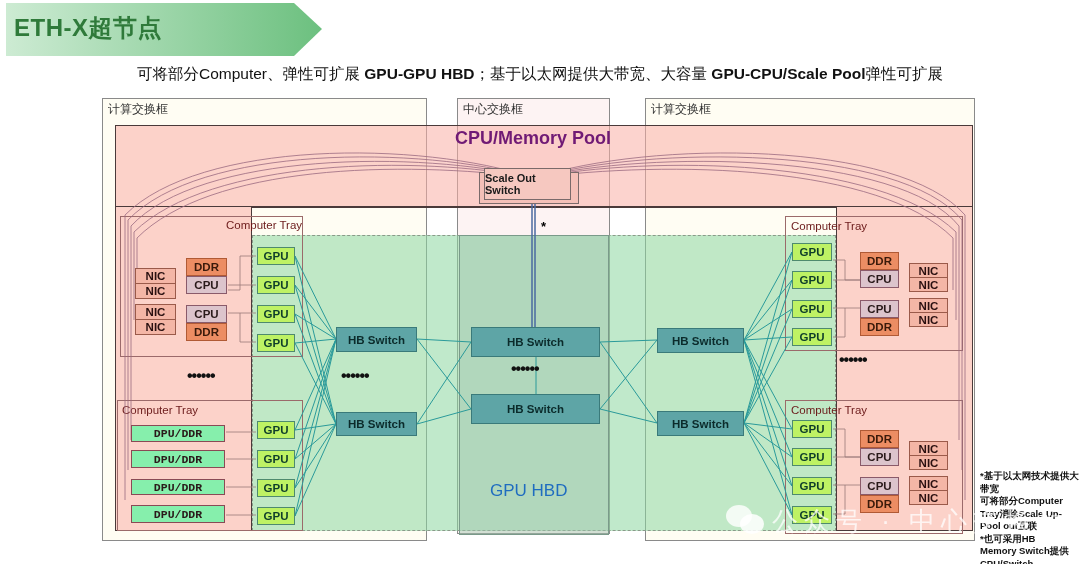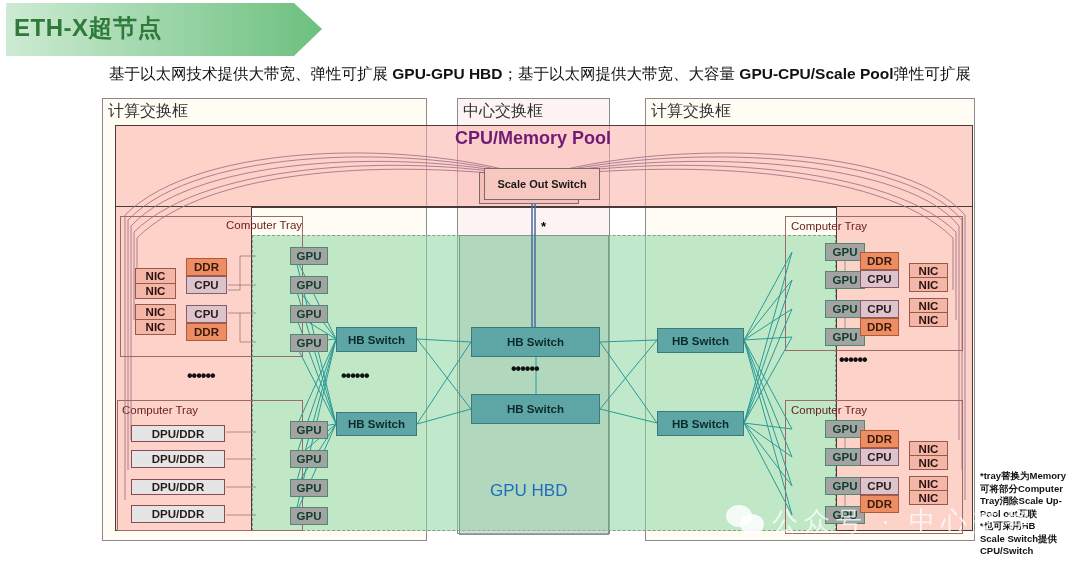--- a/index.html
+++ b/index.html
@@ -3,33 +3,33 @@
 <meta charset="utf-8">
 <style>
   html,body{margin:0;padding:0;}
   body{width:1080px;height:564px;background:#ffffff;position:relative;overflow:hidden;font-family:"Liberation Sans","DejaVu Sans",sans-serif;}
   .abs{position:absolute;box-sizing:border-box;}
   .banner{left:6px;top:3px;width:316px;height:53px;}
   .banner-title{left:14px;top:12px;font-size:24px;font-weight:bold;color:#2f7a3a;letter-spacing:0.5px;}
   .subtitle{left:0;top:64px;width:1080px;text-align:center;font-size:15.5px;color:#111;font-weight:normal;}
   .subtitle b{font-weight:bold;}
   .frame{border:1.5px solid #8a8a8a;}
-  .frame-label{font-size:16px;color:#333;}
+  .frame-label{font-size:12px;color:#333;}
   .pool{border:1.5px solid #4a3a3a;background:rgba(250,175,165,0.55);}
   .pool-title{font-size:18px;font-weight:bold;color:#701a75;}
   .hbd{border:1px dashed #8a9a8a;background:rgba(140,215,160,0.55);}
   .hbd-title{font-size:17px;font-weight:normal;color:#1f6cc0;}
   .tray{border:1px solid #9b6a6a;}
   .tray-label{font-size:11.5px;color:#6b1a1a;}
   .box{display:flex;align-items:center;justify-content:center;font-size:11.5px;font-weight:bold;color:#1a1a1a;border:1px solid #7a5a5a;}
-  .gpu{background:#a3a3a3;border:1px solid #4e8a6e;color:#0e3d2a;margin-left:33px;}
+  .gpu{background:#bef264;border:1px solid #4e8a6e;color:#0e3d2a;}
   .ddr{background:#ec8d63;border:1px solid #b05a35;color:#3a1a0a;}
   .cpu{background:#dcc4cc;border:1px solid #8a5a6a;color:#2a1a1a;}
   .nic{background:#f4b6a6;border:1px solid #9a5a4a;color:#2a1010;}
-  .dpu{background:#e5e5e5;border:1px solid #8a4a55;color:#2a1a1a;}
+  .dpu{background:#86efac;border:1px solid #8a4a55;color:#2a1a1a;font-family:Liberation Mono, monospace;}
   .hbsw{background:#5ea5a6;border:1px solid #3a7a7a;color:#0b2b2b;font-size:11.5px;}
   .dots{font-size:16px;font-weight:bold;color:#111;letter-spacing:-1px;}
   .note{font-size:9.5px;line-height:12.5px;color:#111;font-weight:bold;}
   .watermark{font-size:26px;color:rgba(255,255,255,0.75);letter-spacing:6px;}
   svg{position:absolute;left:0;top:0;}
 </style>
 </head>
 <body>
 
 <svg class="abs banner" width="316" height="53" viewBox="0 0 316 53" style="left:6px;top:3px;">
@@ -37,21 +37,21 @@
     <linearGradient id="bg" x1="0" x2="1" y1="0" y2="0">
       <stop offset="0" stop-color="#cdebd3"></stop>
       <stop offset="1" stop-color="#6cc07f"></stop>
     </linearGradient>
   </defs>
   <polygon points="0,0 288,0 316,26 288,53 0,53" fill="url(#bg)"></polygon>
 </svg>
 <div class="abs banner-title">ETH-X超节点</div>
 
 <div class="abs subtitle">
-  <span>基于以太网技术提供大带宽、弹性可扩展 </span><b>GPU-GPU HBD</b><span>；基于以太网提供大带宽、大容量 </span><b>GPU-CPU/Scale Pool</b><span>弹性可扩展</span>
+  <span>可将部分Computer、弹性可扩展 </span><b>GPU-GPU HBD</b><span>；基于以太网提供大带宽、大容量 </span><b>GPU-CPU/Scale Pool</b><span>弹性可扩展</span>
 </div>
 
 <div class="abs frame" style="left:102px;top:98px;width:325px;height:443px;background:#fffdf3;"></div>
 <div class="abs frame-label" style="left:108px;top:101px;">计算交换框</div>
 
 <div class="abs frame" style="left:457px;top:98px;width:153px;height:436px;background:#fdf3f3;"></div>
 <div class="abs frame-label" style="left:463px;top:101px;">中心交换框</div>
 
 <div class="abs frame" style="left:645px;top:98px;width:330px;height:443px;background:#fffdf3;"></div>
 <div class="abs frame-label" style="left:651px;top:101px;">计算交换框</div>
@@ -150,21 +150,21 @@
     <path d="M833,308 L860,308"></path>
     <path d="M833,337 L845,337 L845,308"></path>
     <path d="M833,429 L845,429 L845,457 L860,457"></path>
     <path d="M833,457 L860,457"></path>
     <path d="M833,485 L860,485"></path>
     <path d="M833,514 L845,514 L845,485"></path>
   </g>
 </svg>
 
 <div class="abs" style="left:479px;top:172px;width:100px;height:32px;background:#f4c0b8;border:1px solid #7a6a6a;"></div>
-<div class="abs box" style="left:484px;top:168px;width:116px;height:32px;background:#f6c8c0;border:1px solid #7a6a6a;font-size:11px;">Scale Out Switch</div>
+<div class="abs box" style="left:484px;top:168px;width:87px;height:32px;background:#f6c8c0;border:1px solid #7a6a6a;font-size:11px;">Scale Out Switch</div>
 <div class="abs" style="left:541px;top:219px;font-size:13px;font-weight:bold;">*</div>
 
 <div class="abs box nic" style="left:135px;top:268px;width:41px;height:16px;">NIC</div>
 <div class="abs box nic" style="left:135px;top:283px;width:41px;height:16px;">NIC</div>
 <div class="abs box ddr" style="left:186px;top:258px;width:41px;height:18px;">DDR</div>
 <div class="abs box cpu" style="left:186px;top:276px;width:41px;height:18px;">CPU</div>
 <div class="abs box nic" style="left:135px;top:304px;width:41px;height:16px;">NIC</div>
 <div class="abs box nic" style="left:135px;top:319px;width:41px;height:16px;">NIC</div>
 <div class="abs box cpu" style="left:186px;top:305px;width:41px;height:18px;">CPU</div>
 <div class="abs box ddr" style="left:186px;top:323px;width:41px;height:18px;">DDR</div>
@@ -220,26 +220,26 @@
 <div class="abs box nic" style="left:909px;top:490px;width:39px;height:15px;">NIC</div>
 
 <div class="abs box hbsw" style="left:336px;top:327px;width:81px;height:25px;">HB Switch</div>
 <div class="abs box hbsw" style="left:336px;top:412px;width:81px;height:24px;">HB Switch</div>
 <div class="abs box hbsw" style="left:471px;top:327px;width:129px;height:30px;">HB Switch</div>
 <div class="abs box hbsw" style="left:471px;top:394px;width:129px;height:30px;">HB Switch</div>
 <div class="abs box hbsw" style="left:657px;top:328px;width:87px;height:25px;">HB Switch</div>
 <div class="abs box hbsw" style="left:657px;top:411px;width:87px;height:25px;">HB Switch</div>
 
 <div class="abs note" style="left:980px;top:470px;width:100px;">
-  <div>*tray替换为Memory</div>
+  <div>*基于以太网技术提供大带宽</div>
   <div>可将部分Computer</div>
   <div>Tray消除Scale Up-</div>
   <div>Pool out互联</div>
   <div>*也可采用HB</div>
-  <div>Scale Switch提供</div>
+  <div>Memory Switch提供</div>
   <div>CPU/Switch</div>
 </div>
 
 <div class="abs" style="left:726px;top:505px;width:40px;height:30px;">
   <div style="position:absolute;left:0;top:0;width:26px;height:22px;border-radius:50%;background:rgba(255,255,255,0.8);"></div>
   <div style="position:absolute;left:14px;top:9px;width:24px;height:20px;border-radius:50%;background:rgba(255,255,255,0.85);"></div>
 </div>
 <div class="abs watermark" style="left:772px;top:504px;white-space:nowrap;">公众号 · 中心交换框</div>
 
 </body></html>

